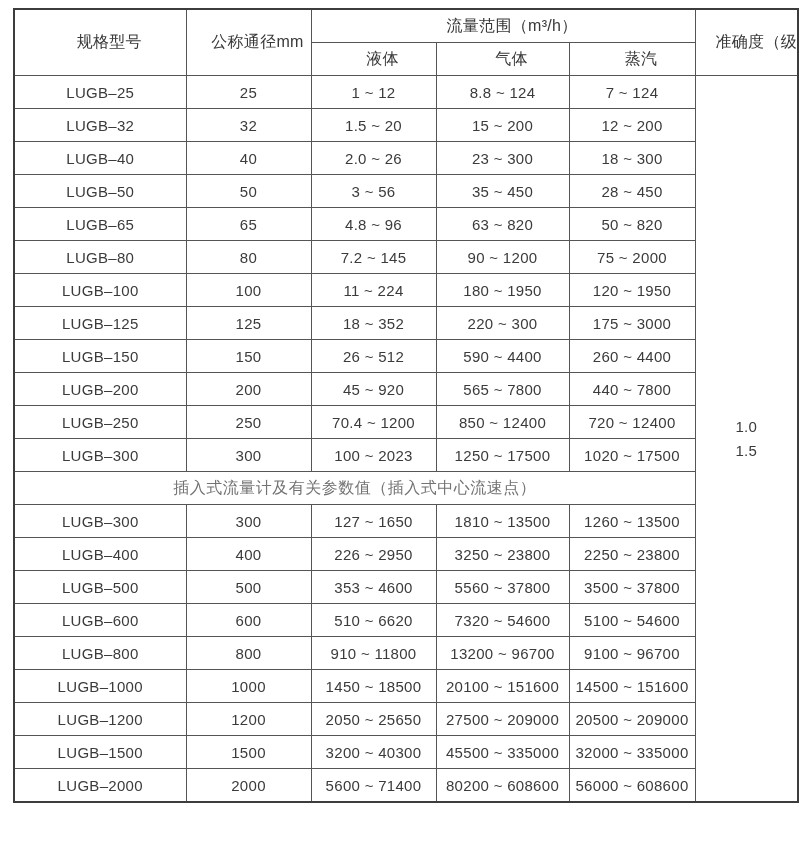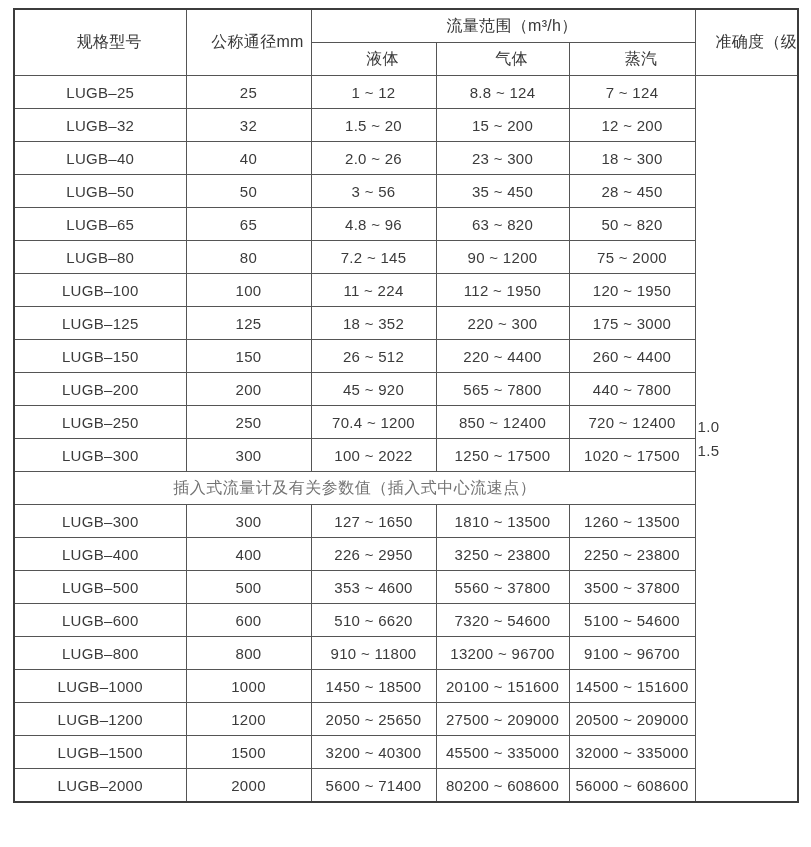--- a/index.html
+++ b/index.html
@@ -51,21 +51,21 @@
   .spec-table td.divider-cell {
     font-size: 16px;
     color: #737373;
     letter-spacing: 0.5px;
   }
   .spec-table td.accuracy-cell {
     font-size: 15px;
     line-height: 1.55;
   }
   .spec-table td.accuracy-cell div {
-    text-align: left;
+    text-align: center;
   }
 </style>
 </head>
 <body>
 
 <div class="sheet">
   <table class="spec-table">
     <colgroup>
       <col style="width:172px">
       <col style="width:125px">
@@ -131,55 +131,55 @@
           <td class="model-cell">LUGB–80</td>
           <td>80</td>
           <td>7.2 ~ 145</td>
           <td>90 ~ 1200</td>
           <td>75 ~ 2000</td>
         </tr>
         <tr>
           <td class="model-cell">LUGB–100</td>
           <td>100</td>
           <td>11 ~ 224</td>
-          <td>112 ~ 1950</td>
+          <td>180 ~ 1950</td>
           <td>120 ~ 1950</td>
         </tr>
         <tr>
           <td class="model-cell">LUGB–125</td>
           <td>125</td>
           <td>18 ~ 352</td>
           <td>220 ~ 300</td>
           <td>175 ~ 3000</td>
         </tr>
         <tr>
           <td class="model-cell">LUGB–150</td>
           <td>150</td>
           <td>26 ~ 512</td>
-          <td>220 ~ 4400</td>
+          <td>590 ~ 4400</td>
           <td>260 ~ 4400</td>
         </tr>
         <tr>
           <td class="model-cell">LUGB–200</td>
           <td>200</td>
           <td>45 ~ 920</td>
           <td>565 ~ 7800</td>
           <td>440 ~ 7800</td>
         </tr>
         <tr>
           <td class="model-cell">LUGB–250</td>
           <td>250</td>
           <td>70.4 ~ 1200</td>
           <td>850 ~ 12400</td>
           <td>720 ~ 12400</td>
         </tr>
         <tr>
           <td class="model-cell">LUGB–300</td>
           <td>300</td>
-          <td>100 ~ 2022</td>
+          <td>100 ~ 2023</td>
           <td>1250 ~ 17500</td>
           <td>1020 ~ 17500</td>
         </tr>
         <tr>
           <td colspan="5" class="divider-cell">插入式流量计及有关参数值（插入式中心流速点）</td>
         </tr>
         <tr>
           <td class="model-cell">LUGB–300</td>
           <td>300</td>
           <td>127 ~ 1650</td>

